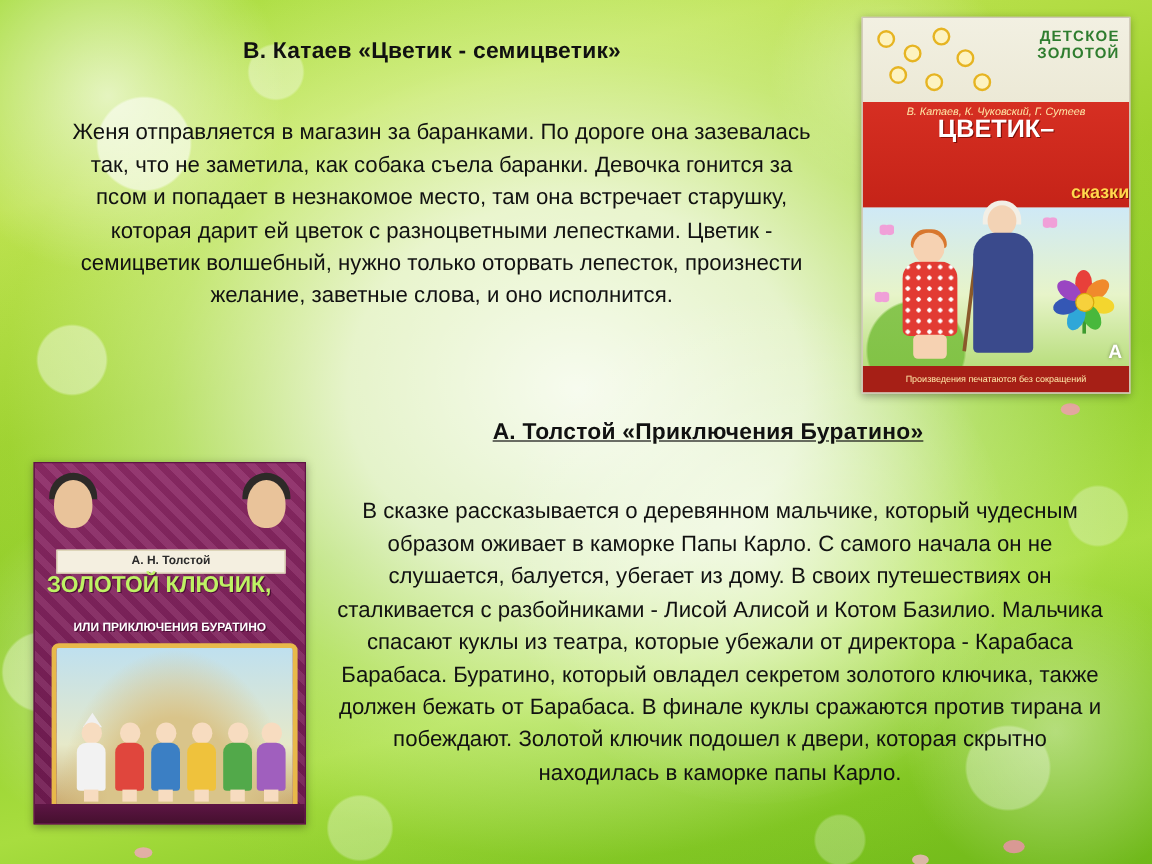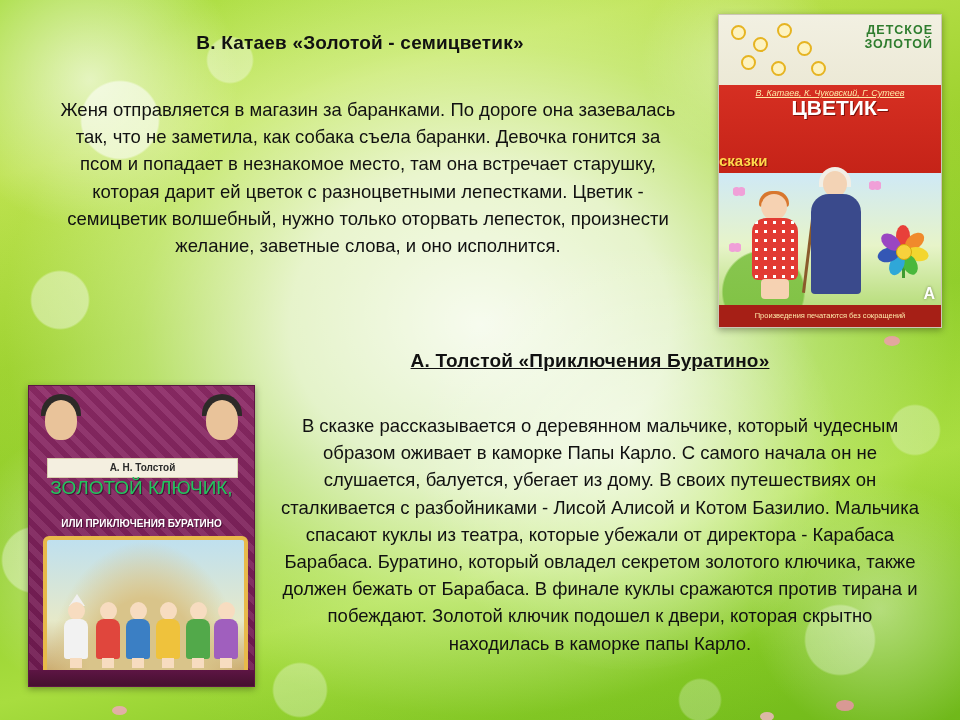--- a/index.html
+++ b/index.html
@@ -93,30 +93,30 @@
     position: absolute; width: 11px; height: 11px; border-radius: 50%;
     border: 2px solid #e6b422; background: #fdf3c0;
   }
   .c1-redband {
     position: absolute; left: 0; top: 70px; width: 100%; height: 88px;
     background: linear-gradient(180deg, #d62f22 0%, #c52318 100%);
     color: #ffffff;
   }
   .c1-author {
     position: absolute; left: 0; top: 3px; width: 100%;
-    text-align: center; font-size: 9px; color: #ffe9a8; font-style: italic; text-decoration: underline;
+    text-align: center; font-size: 9px; color: #ffe9a8; font-style: italic;
   }
   .c1-main {
     position: absolute; left: 0; top: 12px; width: 100%;
     text-align: center; font-weight: bold; font-size: 21px; line-height: 1.05;
-    color: #ffffff; text-shadow: 1px 1px 0 #7e1008; margin-left: 10px;
+    color: #ffffff; text-shadow: 1px 1px 0 #7e1008;
   }
   .c1-sub {
     position: absolute; left: 0; bottom: 4px; width: 100%;
-    text-align: left; font-weight: bold; font-size: 15px; color: #ffd84d;
+    text-align: right; font-weight: bold; font-size: 15px; color: #ffd84d;
     text-shadow: 1px 1px 0 #7e1008;
   }
   .c1-scene {
     position: absolute; left: 0; top: 158px; width: 100%; bottom: 22px;
     background:
       radial-gradient(circle at 20% 90%, rgba(120,190,60,0.85) 0 40px, rgba(120,190,60,0) 42px),
       linear-gradient(180deg, #cfe9f6 0%, #e7f4c9 55%, #b9de7e 100%);
   }
   .girl {
     position: absolute; left: 28px; bottom: 6px; width: 58px; height: 105px;
@@ -192,21 +192,21 @@
     border-radius: 20px 20px 0 0; background: #2d2a28;
   }
   .c2-authorbar {
     position: absolute; left: 18px; top: 72px; width: 189px; height: 18px;
     background: #f4efe0; color: #2b2b2b; font-size: 10px;
     text-align: center; line-height: 18px; font-weight: bold;
     border: 1px solid #d8cfae;
   }
   .c2-title {
     position: absolute; left: 10px; top: 92px; width: 205px;
-    text-align: center; color: #22c55e; font-weight: normal;
+    text-align: left; color: #bef264; font-weight: bold;
     font-size: 19px; line-height: 1.05;
     text-shadow: 1px 1px 0 #4a0f36;
   }
   .c2-subtitle {
     position: absolute; left: 10px; top: 132px; width: 205px;
     text-align: center; color: #ffffff; font-weight: bold; font-size: 10px;
     text-shadow: 1px 1px 0 #4a0f36;
   }
   .c2-frame {
     position: absolute; left: 14px; top: 150px; width: 197px; height: 134px;
@@ -238,21 +238,21 @@
   <div class="glow-blob b2"></div>
   <div class="glow-blob b3"></div>
   <div class="glow-blob b4"></div>
   <div class="glow-blob b5"></div>
 
   <div class="petal" style="left:884px;top:336px;width:16px;height:10px;border-radius:50%;background:#f29ab4;"></div>
   <div class="petal" style="left:836px;top:700px;width:18px;height:11px;border-radius:50%;background:#ef8fae;"></div>
   <div class="petal" style="left:760px;top:712px;width:14px;height:9px;border-radius:50%;background:#f5b7c9;"></div>
   <div class="petal" style="left:112px;top:706px;width:15px;height:9px;border-radius:50%;background:#f3a6c0;"></div>
 
-  <div class="title" id="title-1">В. Катаев «Золотой - семицветик»</div>
+  <div class="title" id="title-1">В. Катаев «Цветик - семицветик»</div>
 
   <div class="body-text" id="text-1">Женя отправляется в магазин за баранками. По дороге она зазевалась так, что не заметила, как собака съела баранки. Девочка гонится за псом и попадает в незнакомое место, там она встречает старушку, которая дарит ей цветок с разноцветными лепестками. Цветик - семицветик волшебный, нужно только оторвать лепесток, произнести желание, заветные слова, и оно исполнится.</div>
 
   <div class="cover" id="cover-1">
     <div class="c1-topband">
       <div class="c1-dots">
         <i style="left:4px;top:4px;"></i>
         <i style="left:26px;top:16px;"></i>
         <i style="left:50px;top:2px;"></i>
         <i style="left:70px;top:20px;"></i>

